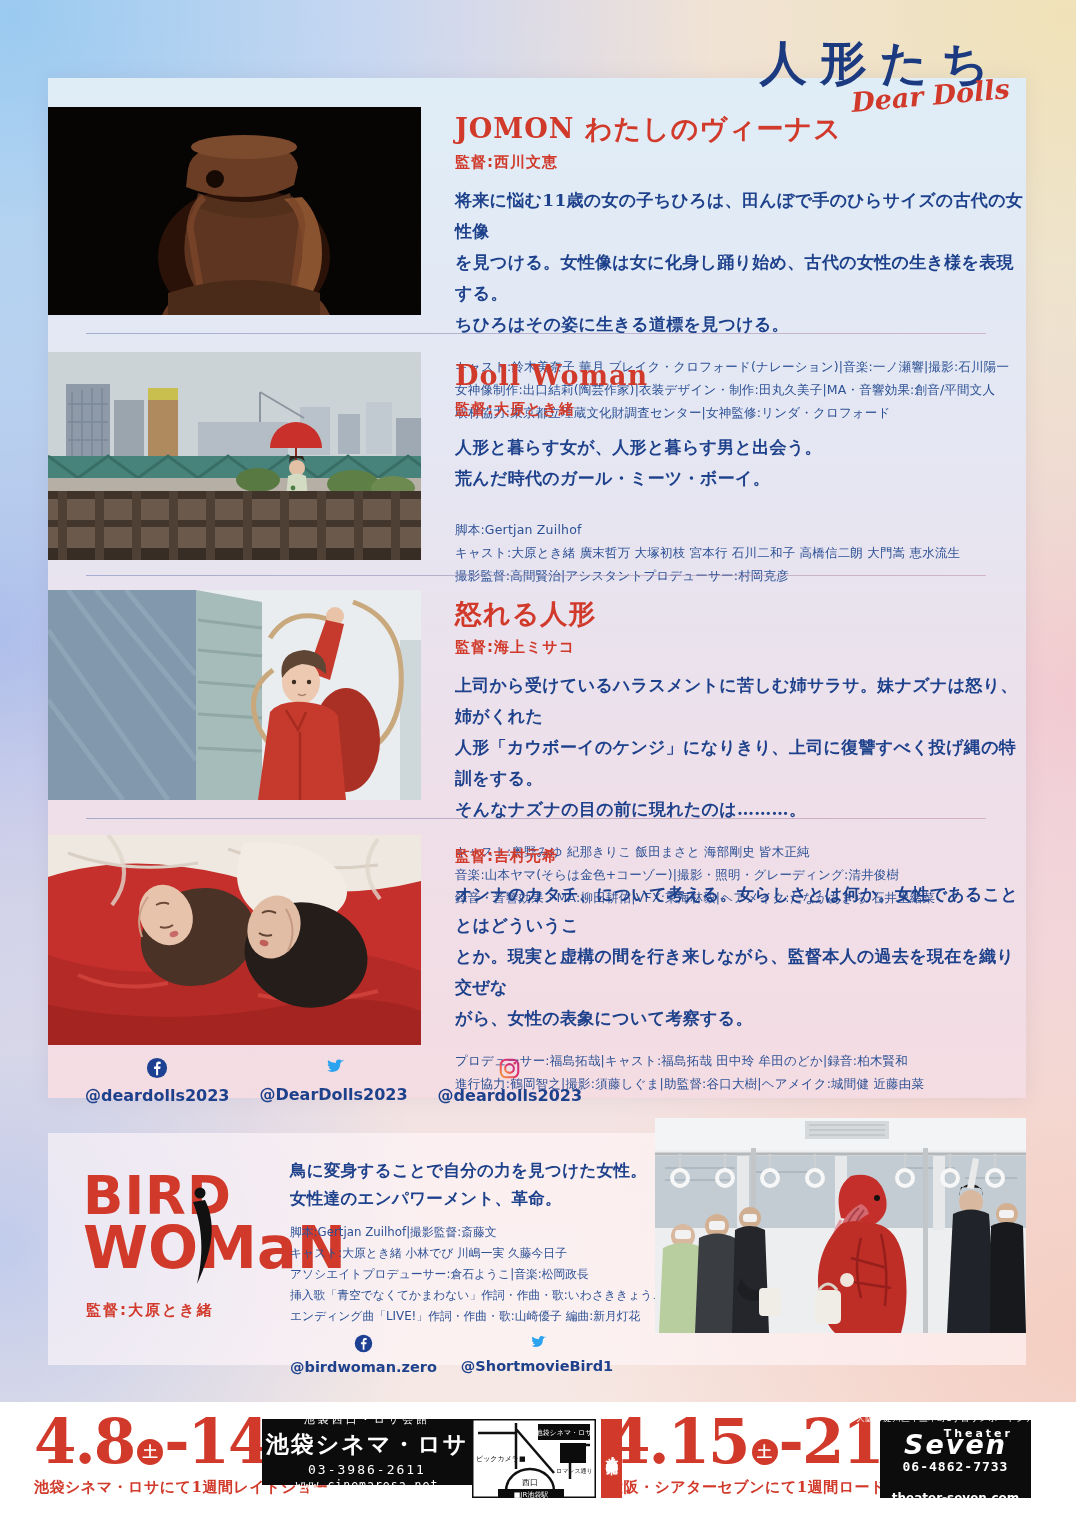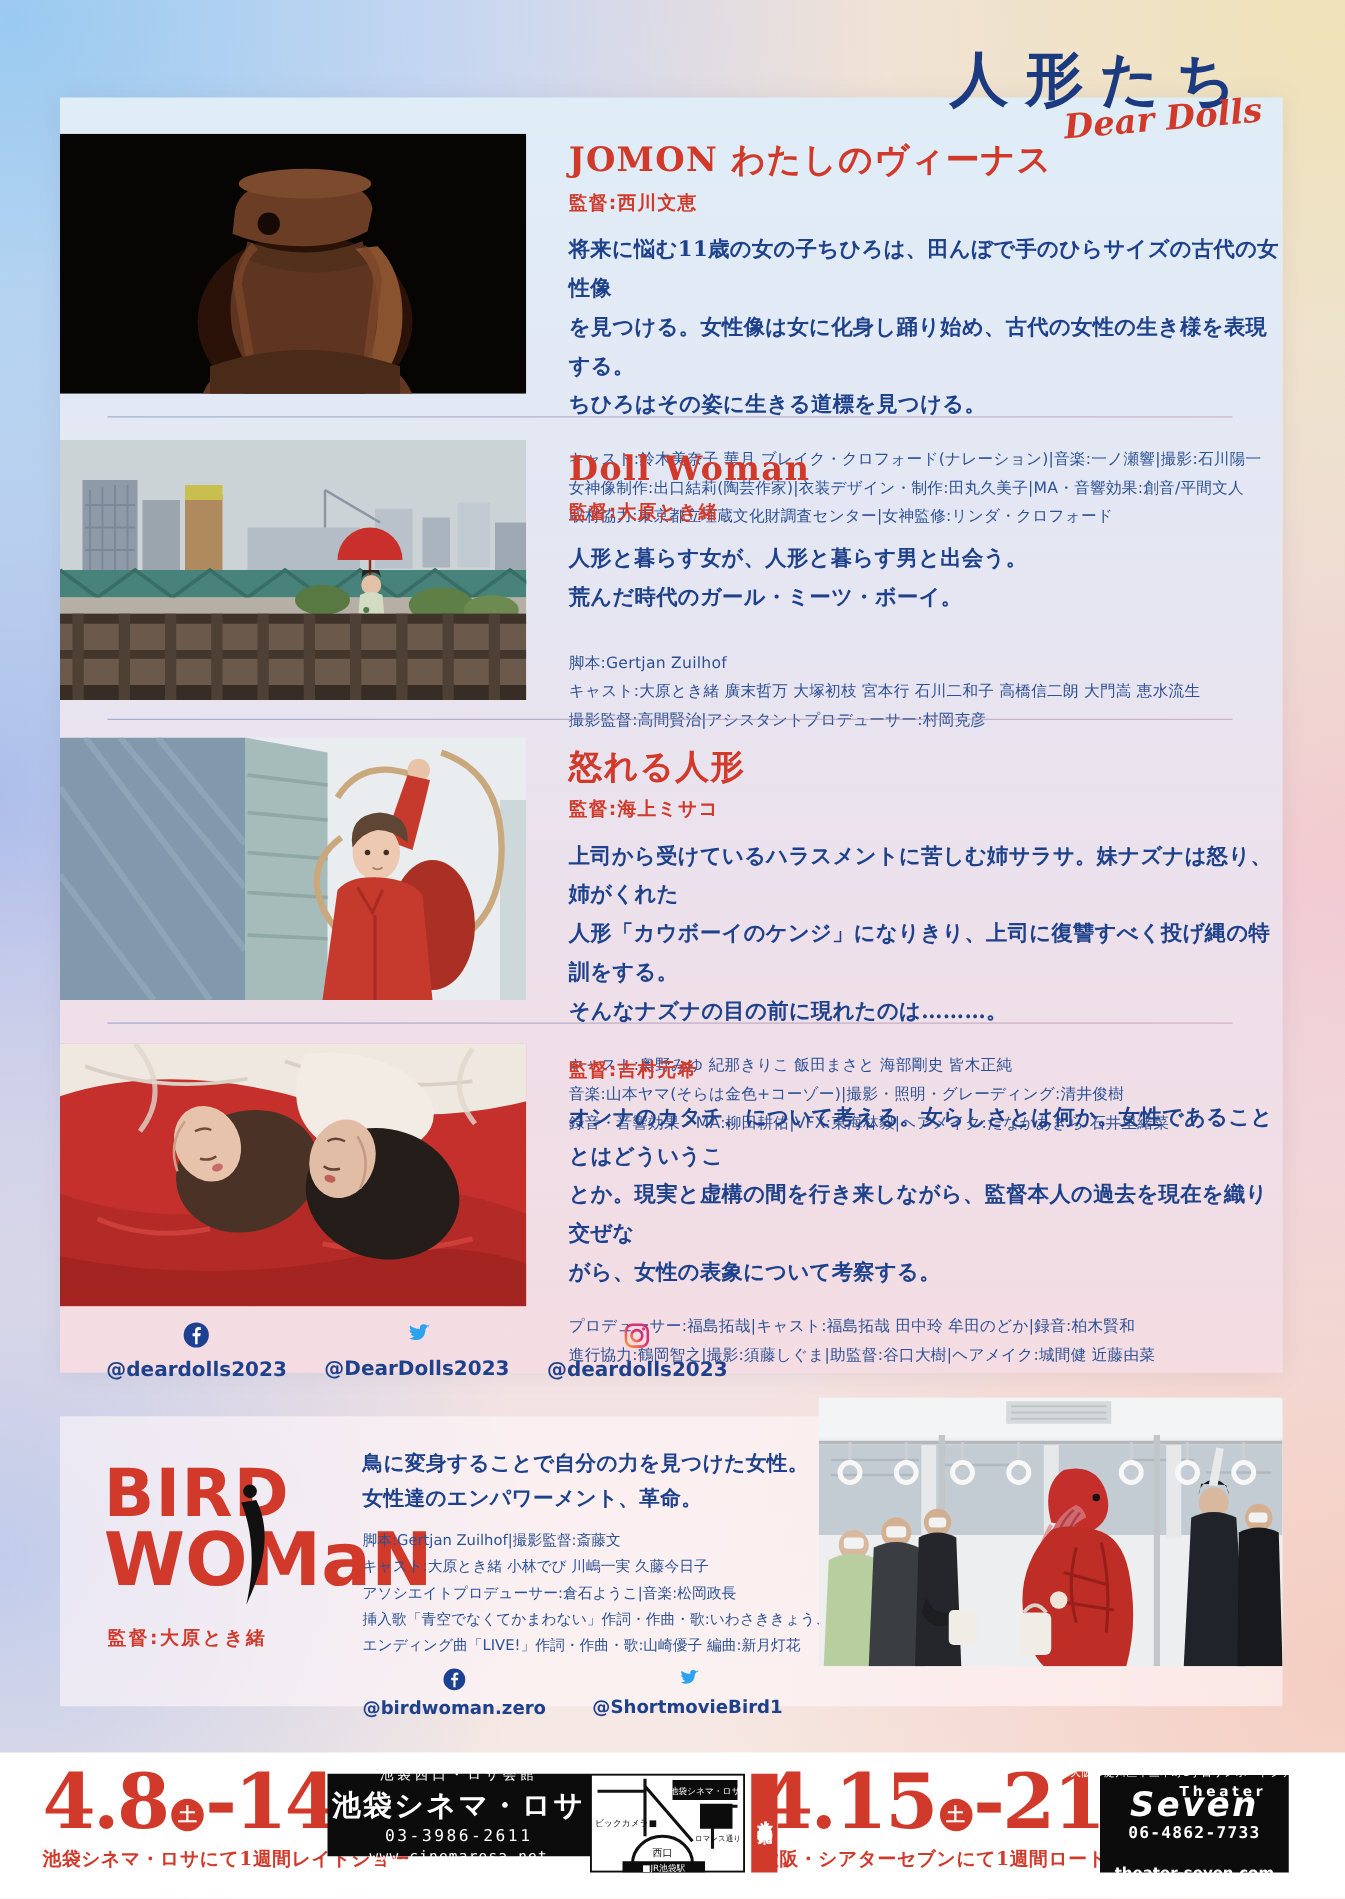--- a/index.html
+++ b/index.html
@@ -64,21 +64,21 @@
   .soc-item.sm{font-size:14.5px;gap:6px;}
 
   
   .bw-logo{position:absolute;left:83px;top:1172px;color:var(--red);font-weight:800;line-height:.92;}
   .bw-l1{font-size:53px;letter-spacing:1px;}
   .bw-l2{font-size:59px;letter-spacing:0px;}
   .bw-dir{position:absolute;left:86px;top:1301px;font-weight:700;font-size:15px;color:var(--red);letter-spacing:2px;}
   .bw-text{position:absolute;left:290px;top:1157px;width:360px;}
   .bw-tag{font-family:"DejaVu Serif",serif;font-weight:700;font-size:16.5px;color:var(--navy);line-height:1.7;letter-spacing:.3px;white-space:nowrap;}
   .bw-cred{font-size:11.8px;color:var(--navy2);line-height:1.78;margin-top:9px;white-space:nowrap;}
-  .bw-social{margin-top:7px;display:flex;gap:37px;align-items:center;}
+  .bw-social{margin-top:7px;display:flex;gap:24px;align-items:center;}
 
   
   .dateblock{position:absolute;text-align:center;color:var(--red);}
   .daterow{display:flex;align-items:flex-end;justify-content:space-between;}
   .dnum{font-family:"DejaVu Serif",serif;font-weight:700;font-size:61px;line-height:.92;letter-spacing:-2px;}
   .dday{width:26px;height:26px;border-radius:50%;background:var(--red);color:#fff;
         font-weight:700;font-size:15px;line-height:26px;text-align:center;margin:0 1px 5px 3px;flex:0 0 auto;}
   .dtag{font-family:"DejaVu Serif",serif;font-weight:700;font-size:15px;margin-top:8px;letter-spacing:.5px;white-space:nowrap;}
   .blackbox{position:absolute;background:#0c0c0c;color:#fff;display:flex;flex-direction:column;justify-content:center;align-items:center;}
   .rosa-line1{font-size:11px;letter-spacing:3px;}

